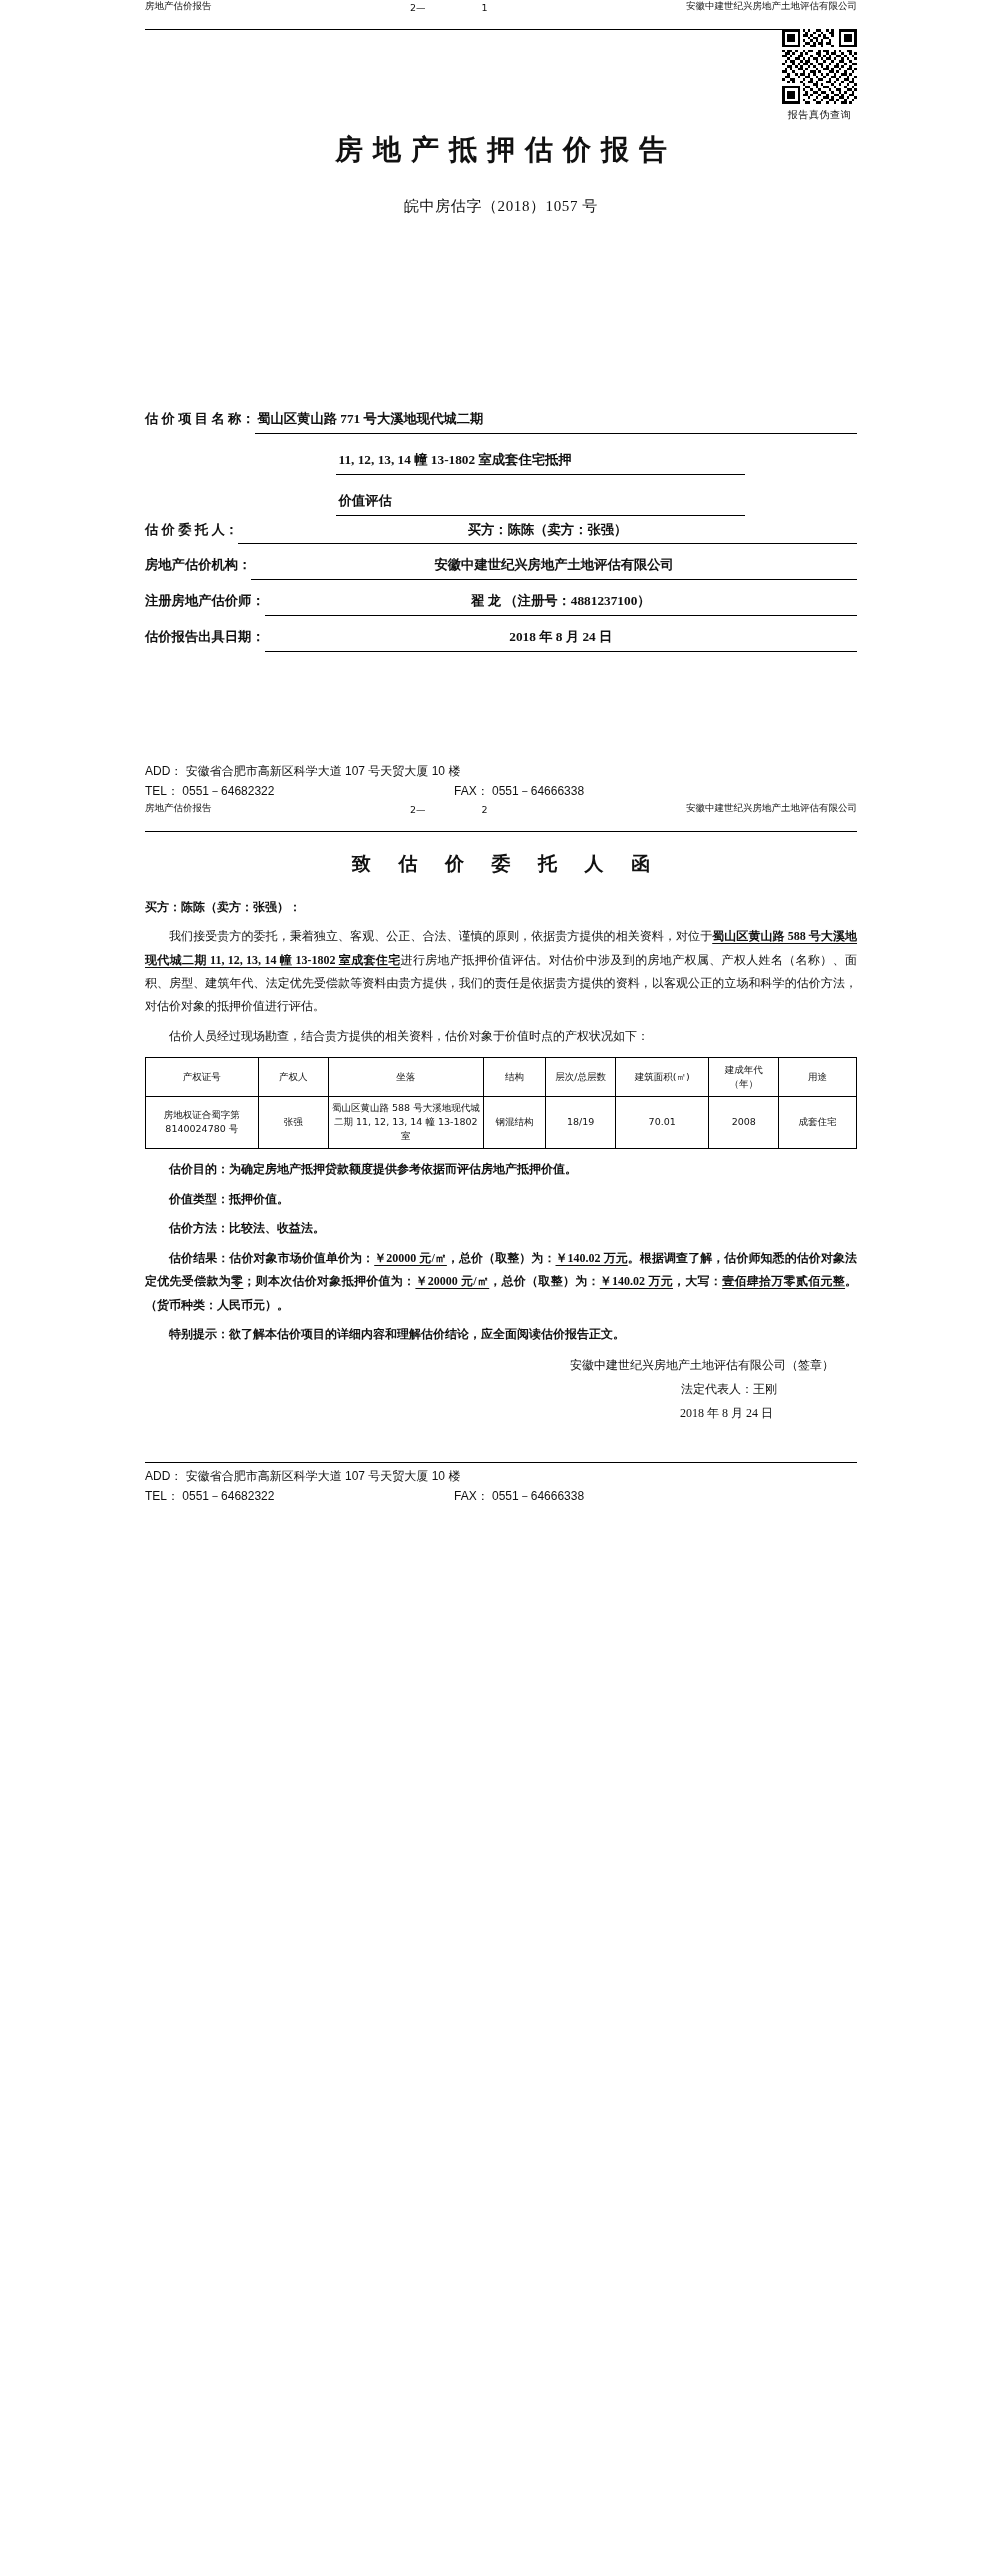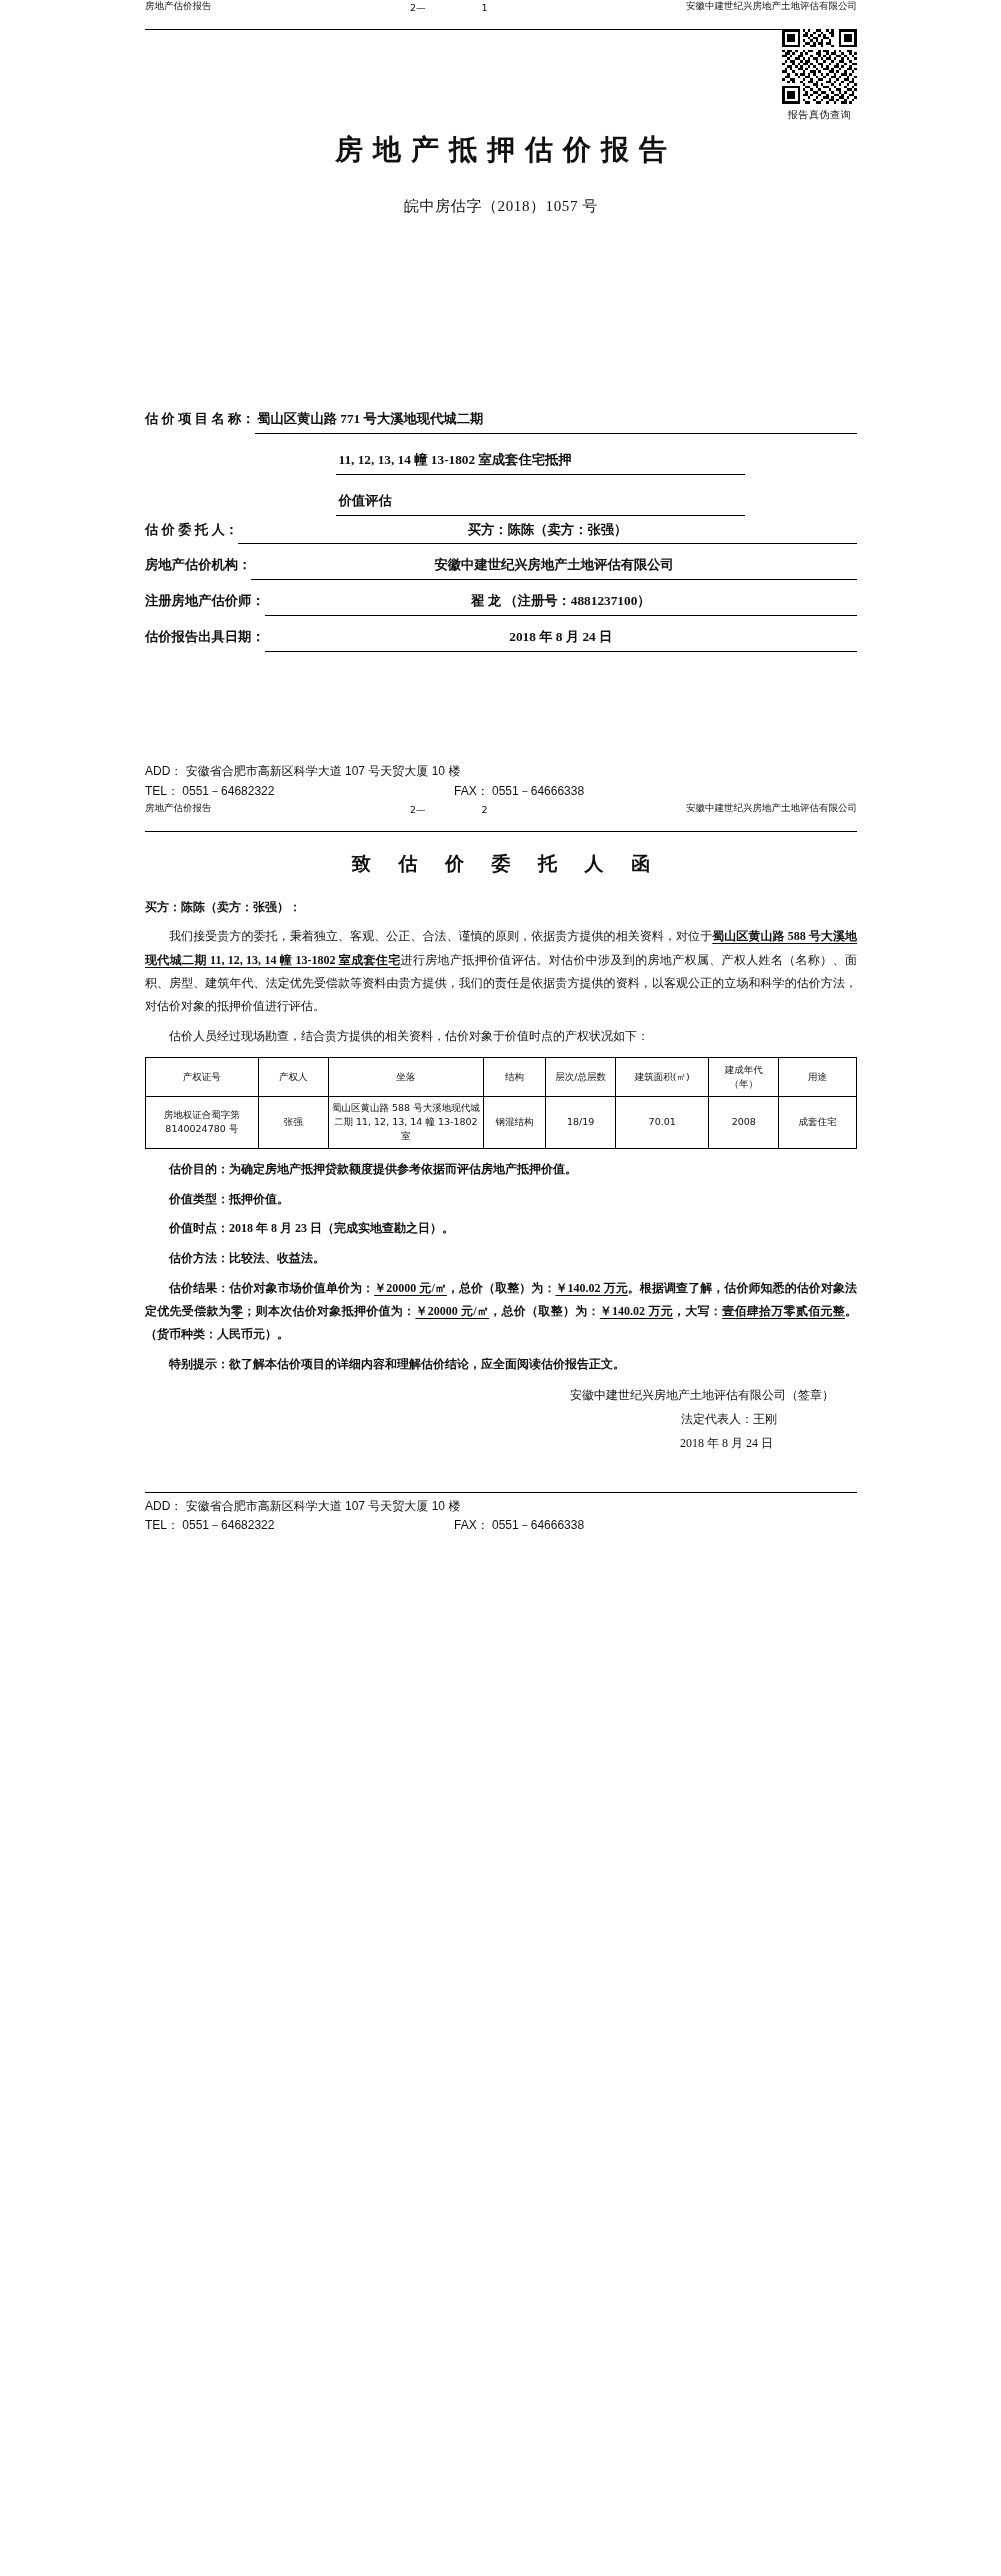--- a/index.html
+++ b/index.html
@@ -487,23 +487,20 @@
     </tbody>
   </table>
 
   <p class="body ind">
     <span class="b">估价目的：</span><span class="b">为确定房地产抵押贷款额度提供参考依据而评估房地产抵押价值。</span>
   </p>
   <p class="body ind">
     <span class="b">价值类型：</span><span class="b">抵押价值。</span>
   </p>
   <p class="body ind">
-    <span class="b">价值时点：</span><span class="b">2018 年 8 月 23 日（完成实地查勘之日）。</span>
-  </p>
-  <p class="body ind">
     <span class="b">估价方法：</span><span class="b">比较法、收益法。</span>
   </p>
 
   <p class="body ind b">
     <span>估价结果：</span><span>估价对象市场价值单价为：</span><span class="u">￥20000 元/㎡</span><span>，总价（取整）为：</span><span class="u">￥140.02 万元</span><span>。根据调查了解，估价师知悉的估价对象法定优先受偿款为</span><span class="u">零</span><span>；则本次估价对象</span><span>抵押价值为：</span><span class="u">￥20000 元/㎡</span><span>，总价（取整）为：</span><span class="u">￥140.02 万元</span><span>，大写：</span><span class="u">壹佰肆拾万零贰佰元整</span><span>。（货币种类：人民币元）。</span>
   </p>
 
   <p class="body ind b">
     <span>特别提示：</span><span>欲了解本估价项目的详细内容和理解估价结论，应全面阅读估价报告正文。</span>
   </p>

